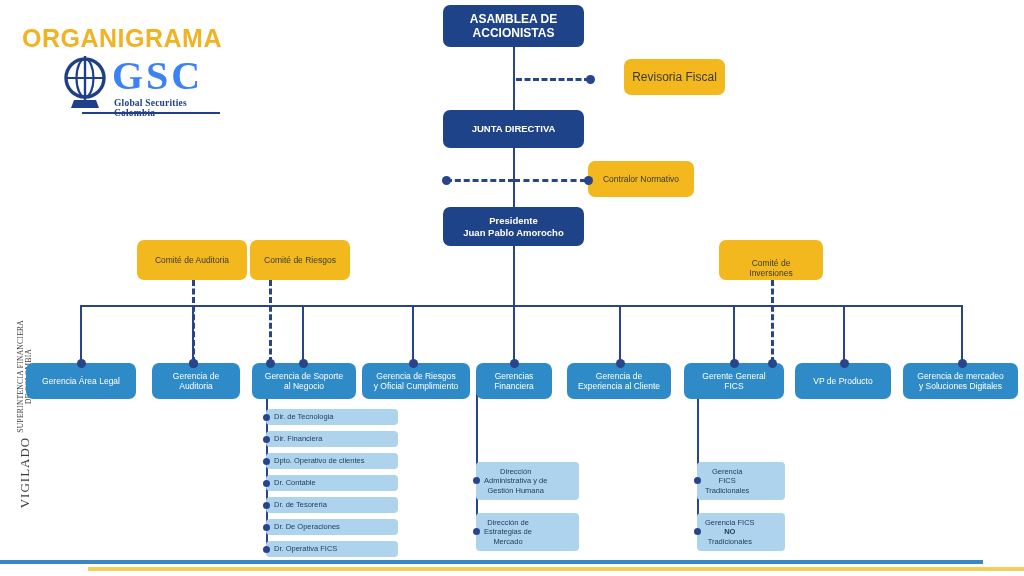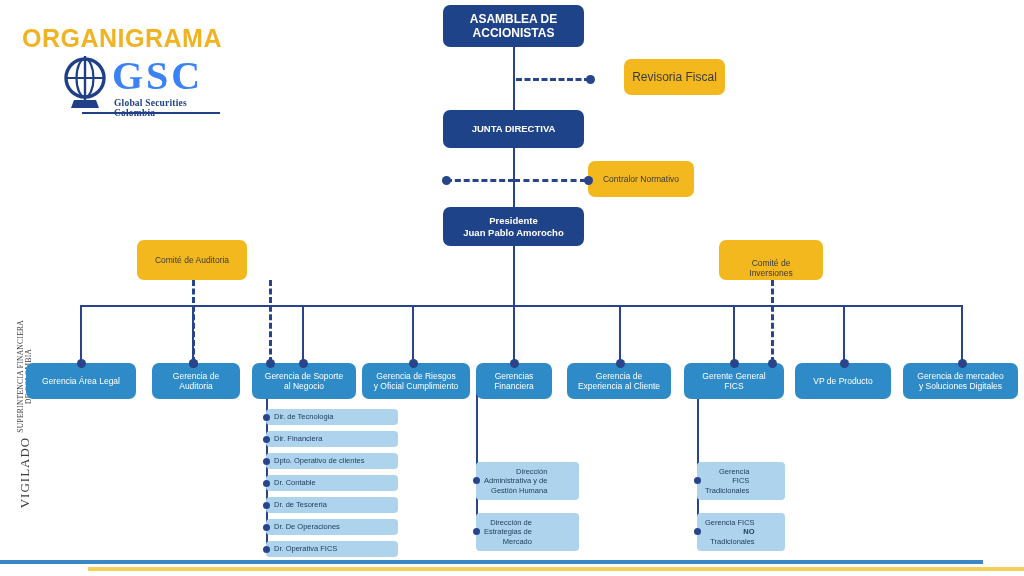--- a/index.html
+++ b/index.html
@@ -55,21 +55,21 @@
     display:flex; align-items:center; justify-content:center;
     text-align:center;
     border-radius:7px;
     line-height:1.18;
     z-index:3;
     padding:2px 4px;
   }
   .navy  { background:#1F4389; color:#ffffff; font-weight:bold; }
   .gold  { background:#F2B81E; color:#3a3a3a; }
   .blue  { background:#2E8BC8; color:#ffffff; }
-  .light { background:#AED3EC; color:#1b3a5c; border-radius:4px; justify-content:flex-start; text-align:right; padding-left:8px;}
+  .light { background:#AED3EC; color:#1b3a5c; border-radius:4px; justify-content:flex-start; text-align:center; padding-left:8px;}
 
   
   .ln { position:absolute; background:#28458C; z-index:1; }
   .vln { width:2px; }
   .hln { height:2px; }
   .dash-v {
     position:absolute; width:0; border-left:3px dashed #28458C; z-index:1;
   }
   .dash-h {
     position:absolute; height:0; border-top:3px dashed #28458C; z-index:1;
@@ -184,20 +184,21 @@
     </div>
   </div>
 
   <div class="node gold" style="left:624px; top:59px; width:101px; height:36px; font-size:12px;">Revisoria Fiscal</div>
 
 
   <div class="node gold" style="left:588px; top:161px; width:106px; height:36px; font-size:8.5px;">Contralor Normativo</div>
 
   <div class="node gold" style="left:137px; top:240px; width:110px; height:40px; font-size:8.5px;">Comité de Auditoria</div>
 
+  <div class="node gold" style="left:250px; top:240px; width:100px; height:40px; font-size:8.5px;">Comité de Riesgos</div>
 
   <div class="node gold" style="left:719px; top:240px; width:104px; height:40px; font-size:8.5px;align-items:flex-end;">
     <div>
       <span>Comité de</span><br>
       <span>Inversiones</span>
     </div>
   </div>
 
   <div class="node blue" style="left:26px; top:363px; width:110px; height:36px; font-size:8.5px;">Gerencia Área Legal</div>
 

